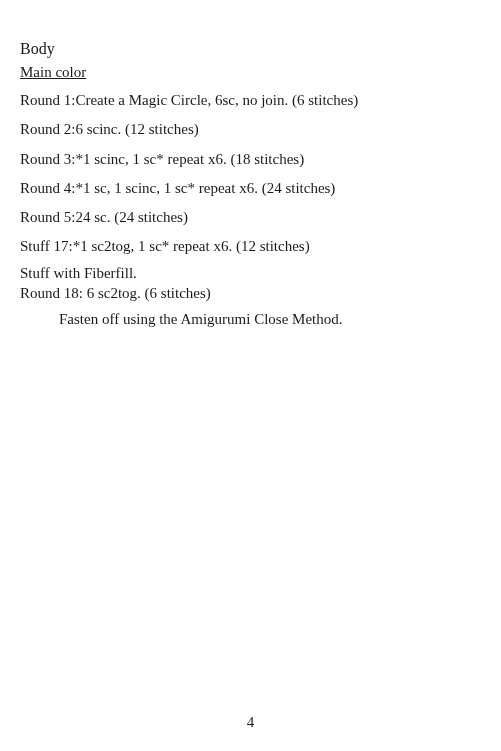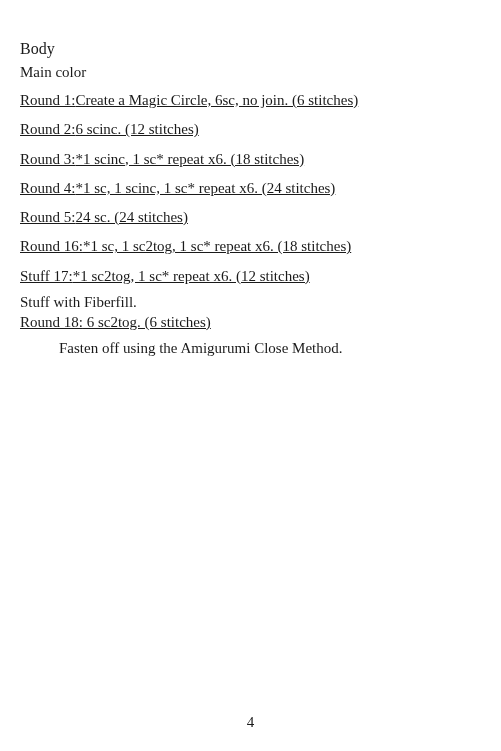--- a/index.html
+++ b/index.html
@@ -28,27 +28,27 @@
       font-size: 16px;
       font-weight: normal;
       margin-bottom: 6px;
       font-family: Georgia, serif;
     }
 
     .sub-title {
       font-size: 15px;
       font-weight: normal;
       margin-bottom: 8px;
+      text-decoration: underline;
     }
 
     .round-line {
       margin-bottom: 6px;
       line-height: 1.55;
       font-size: 15px;
-      text-decoration: underline;
     }
 
     .stuff-line {
       margin-top: 2px;
       font-size: 15px;
     }
 
     .fasten-line {
       margin-bottom: 6px;
       font-size: 15px;
@@ -89,23 +89,20 @@
   </div>
 
   <div class="round-line">
     <span>Round 5:</span><span>24 sc. (24 stitches)</span>
   </div>
 
 
 
 
 
-  <div class="round-line">
-    <span>Round 16:</span><span>*1 sc, 1 sc2tog, 1 sc* repeat x6.     (18 stitches)</span>
-  </div>
 
   <div class="round-line">
     <span>Stuff 17:</span><span>*1 sc2tog, 1 sc* repeat x6.    (12 stitches)</span>
   </div>
 
   <div class="stuff-line">Stuff with Fiberfill.</div>
 
   <div class="round-line">
     <span>Round 18:</span><span> 6 sc2tog.    (6 stitches)</span>
   </div>

